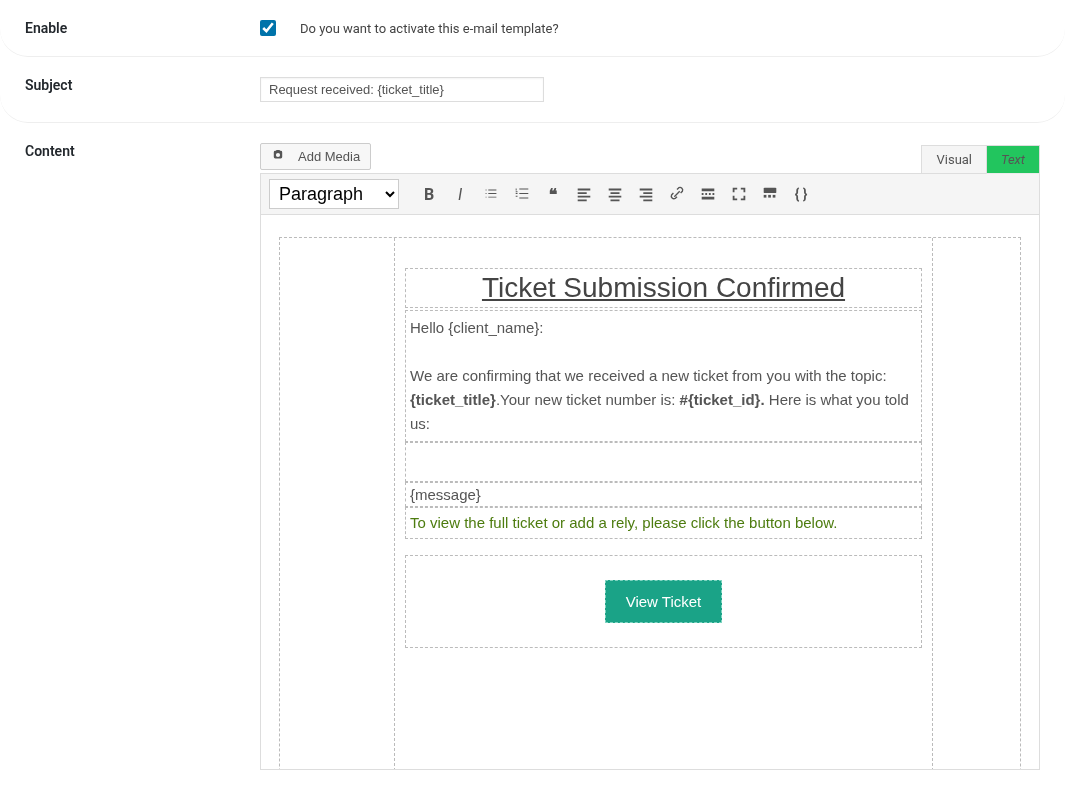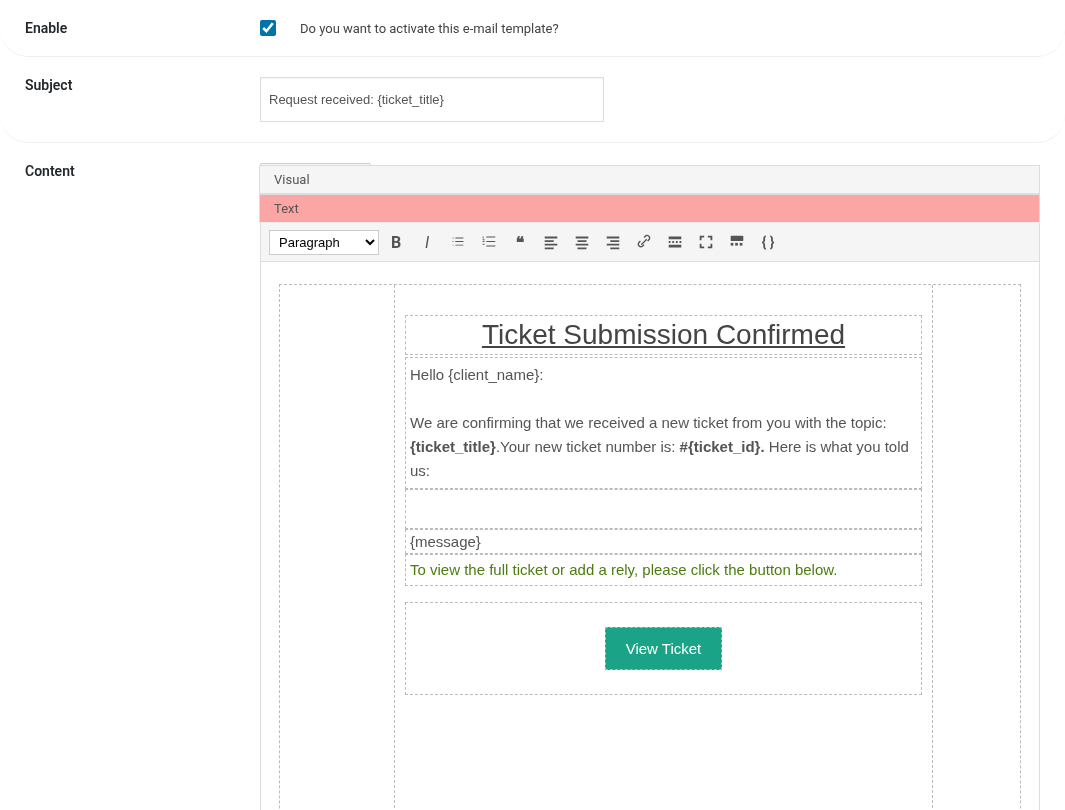--- a/index.html
+++ b/index.html
@@ -25,22 +25,22 @@
     .form-field { flex: 1; }
     .checkbox-wrap { display: flex; align-items: center; gap: 24px; }
     input[type="checkbox"] {
       width: 16px;
       height: 16px;
       accent-color: #0073aa;
       cursor: pointer;
     }
     .checkbox-label { color: #444; font-size: 13px; }
     input[type="text"] {
-      width: 344px;
-      padding: 14px 8px;
+      width: 284px;
+      padding: 4px 8px;
       border: 1px solid #ddd;
       font-size: 13px;
       color: #555;
       background: #fff;
       box-shadow: inset 0 1px 2px rgba(0,0,0,0.05);
     }
     .editor-wrap { width: 785px; }
     .media-btn {
       display: inline-flex;
       align-items: center;
@@ -54,51 +54,51 @@
       border-radius: 2px;
     }
     .media-btn .camera-icon { font-size: 13px; }
     .editor-tabs {
       display: flex;
       justify-content: flex-end;
       margin-top: -25px;
       margin-bottom: -1px;
       position: relative;
       z-index: 2;
-      flex-direction: column;
     }
     .editor-tab {
       padding: 6px 14px;
       border: 1px solid #ddd;
       background: #f5f5f5;
       color: #555;
       font-size: 13px;
       cursor: pointer;
       margin-left: -1px;
     }
     .editor-tab.active {
-      background: #fca5a5;
+      background: #22c55e;
       border-bottom-color: #ebebeb;
+      font-style: italic;
     }
     .toolbar {
       background: #f5f5f5;
       border: 1px solid #ddd;
       padding: 5px 8px;
       display: flex;
       align-items: center;
       gap: 3px;
       flex-wrap: wrap;
     }
     .format-select {
-      width: 110px;
+      width: 130px;
       padding: 3px 5px;
-      font-size: 13px;
+      font-size: 18px;
       border: 1px solid #ccc;
       background: #fff;
-      margin-right: 0;
+      margin-right: 13px;
     }
     .tb-btn {
       width: 28px;
       height: 28px;
       display: inline-flex;
       align-items: center;
       justify-content: center;
       cursor: pointer;
       color: #555;
       font-size: 16px;

